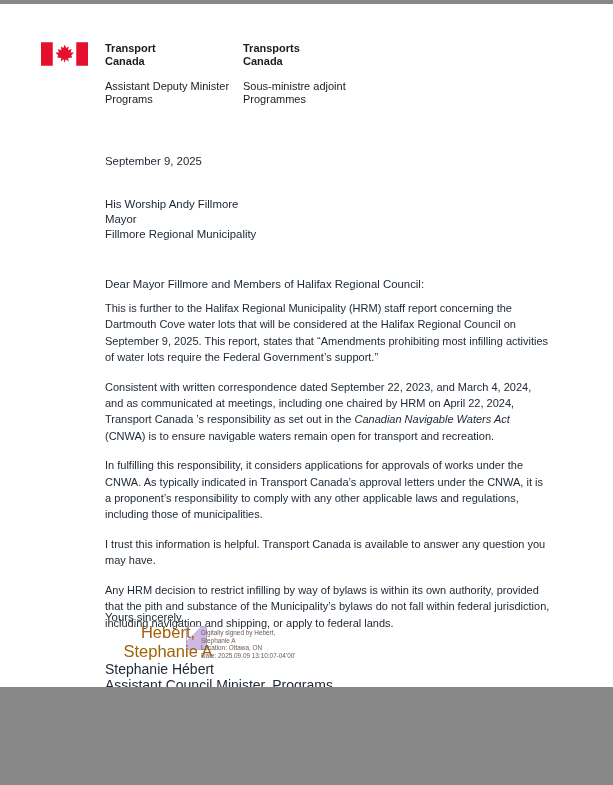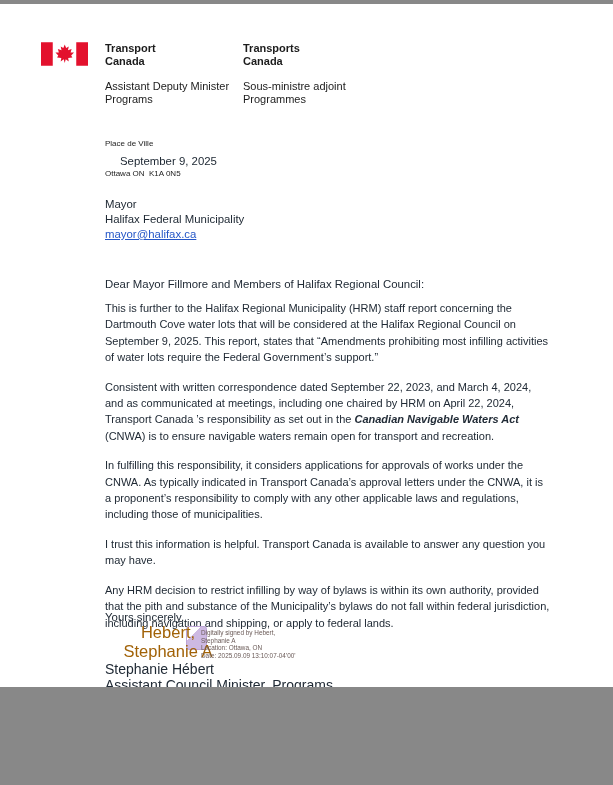--- a/index.html
+++ b/index.html
@@ -20,21 +20,21 @@
   .lh-col { font-size:11px; line-height:13px; color:#1c1c1c; }
   .lh-dept { font-weight:bold; }
   .lh-office { margin-top:12px; }
   .lh-address { font-size:8px; line-height:10px; color:#1c1c1c; white-space:pre-wrap; }
 
   
   .line { font-size:11.4px; line-height:15px; }
   .email-link { color:#2456c7; text-decoration:underline; cursor:pointer; }
   .body-block { width:447px; }
   .body-block p { font-size:11px; line-height:16.4px; margin-bottom:13px; }
-  .italic { font-style:italic;font-weight:bold; }
+  .italic { font-style:italic; }
 
   
   .sig-name {
     width:104px; text-align:center;
     font-size:16.5px; line-height:18.5px;
     color:#a16207; z-index:2;
   }
   .sig-stamp {
     width:21px; height:24px;
     background:#cdb9e2;
@@ -76,43 +76,39 @@
 
   <div class="abs lh-col" style="left:105px; top:38px;">
     <div class="lh-dept">
       <div>Transport</div>
       <div>Canada</div>
     </div>
     <div class="lh-office">
       <div>Assistant Deputy Minister</div>
       <div>Programs</div>
     </div>
-    <div class="lh-address" style="margin-top:13px;">
-      <div>Place de Ville</div>
-      <div>Ottawa ON  K1A 0N5</div>
-    </div>
   </div>
 
   <div class="abs lh-col" style="left:243px; top:38px;">
     <div class="lh-dept">
       <div>Transports</div>
       <div>Canada</div>
     </div>
     <div class="lh-office">
       <div>Sous-ministre adjoint</div>
       <div>Programmes</div>
     </div>
   </div>
 
-  <div class="abs line" style="left:120px; top:150px;text-align:center;">September 9, 2025</div>
+  <div class="abs line" style="left:105px; top:150px;text-align:center;">September 9, 2025</div>
 
   <div class="abs" style="left:105px; top:193px;">
+    <div class="line">His Worship Andy Fillmore</div>
     <div class="line">Mayor</div>
-    <div class="line">Halifax Federal Municipality</div>
-    <div class="line"><a class="email-link">mayor@halifax.ca</a></div>
+    <div class="line">Fillmore Regional Municipality</div>
   </div>
 
   <div class="abs line" style="left:105px; top:273px;">Dear Mayor Fillmore and Members of Halifax Regional Council:</div>
 
   <div class="abs body-block" style="left:105px; top:296px;">
     <p>This is further to the Halifax Regional Municipality (HRM) staff report concerning the Dartmouth Cove water lots that will be considered at the Halifax Regional Council on September 9, 2025. This report, states that “Amendments prohibiting most infilling activities of water lots require the Federal Government’s support.”</p>
     <p><span>Consistent with written correspondence dated September 22, 2023, and March 4, 2024, and as communicated at meetings, including one chaired by HRM on April 22, 2024, Transport Canada ’s responsibility as set out in the </span><span class="italic">Canadian Navigable Waters Act</span><span> (CNWA) is to ensure navigable waters remain open for transport and recreation.</span></p>
     <p>In fulfilling this responsibility, it considers applications for approvals of works under the CNWA. As typically indicated in Transport Canada’s approval letters under the CNWA, it is a proponent’s responsibility to comply with any other applicable laws and regulations, including those of municipalities.</p>
     <p>I trust this information is helpful. Transport Canada is available to answer any question you may have.</p>
     <p>Any HRM decision to restrict infilling by way of bylaws is within its own authority, provided that the pith and substance of the Municipality’s bylaws do not fall within federal jurisdiction, including navigation and shipping, or apply to federal lands.</p>

